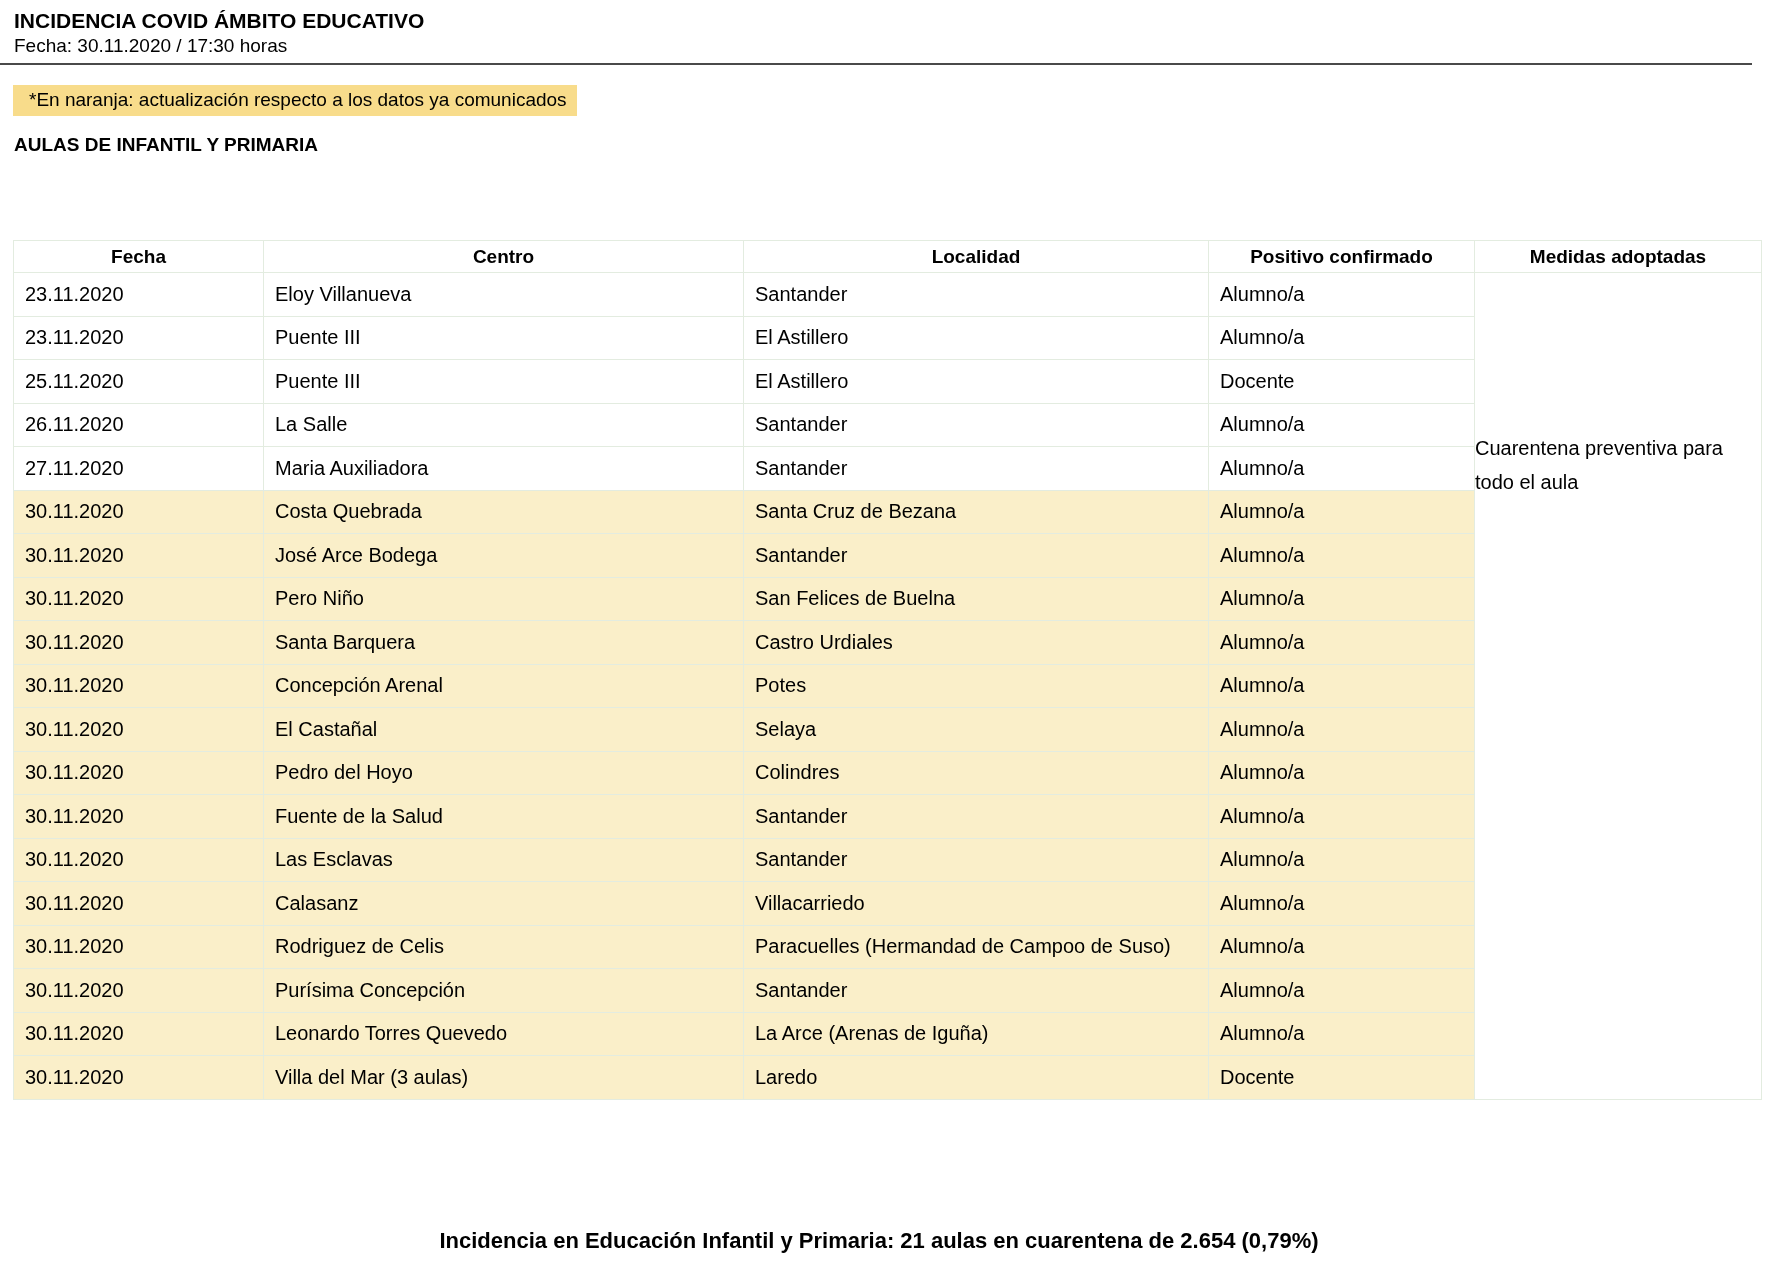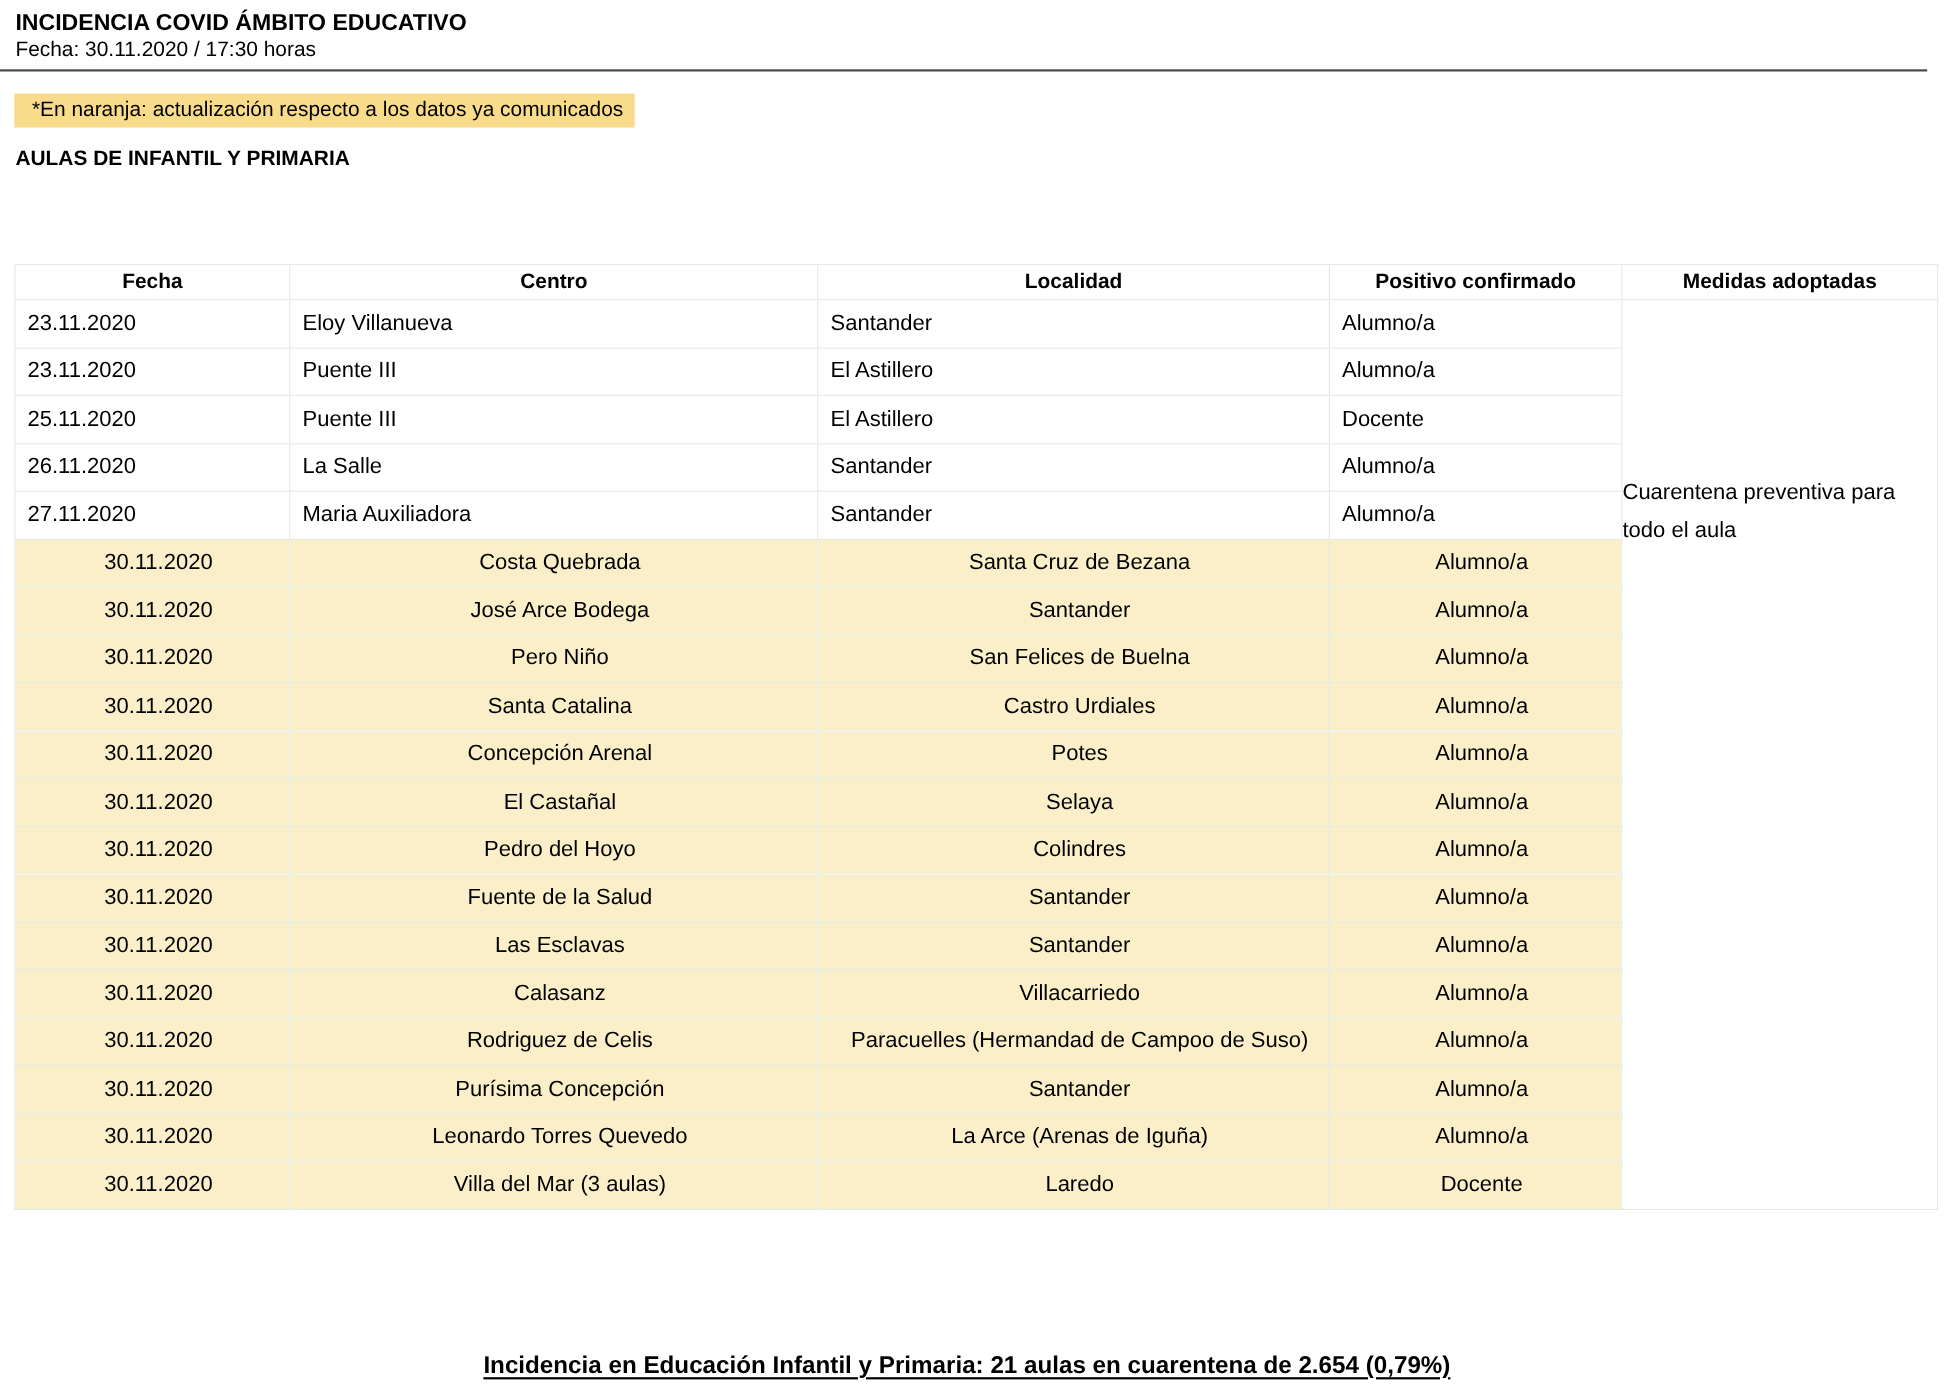--- a/index.html
+++ b/index.html
@@ -56,39 +56,38 @@
     background:#fff;
   }
   table.covid td{
     height:43.5px;
     padding-left:11px;
     text-align:left;vertical-align:middle;
     border:1px solid var(--table-border);
     background:#fff;
     overflow:hidden;white-space:nowrap;
   }
-  table.covid tr.hl td{background:var(--row-highlight);text-align:center;}
+  table.covid tr.hl td{background:var(--row-highlight);}
   table.covid td.medidas{
     background:#fff;
     vertical-align:top;
     padding:158px 10px 0 0;
     font-size:20px;
     line-height:34px;
     white-space:normal;
   }
   .others-note{
     position:absolute;top:1178px;left:14px;
     font-size:22px;font-style:italic;
     width:1750px;
   }
   .summary-line{
     position:absolute;top:1228px;left:0;width:1758px;
     text-align:center;
     font-size:22px;font-weight:bold;
-    text-decoration:underline;
     text-decoration-thickness:2px;
     text-underline-offset:4px;
   }
 </style>
 </head>
 <body>
 
 <div class="page">
 
   <div class="doc-title">INCIDENCIA COVID ÁMBITO EDUCATIVO</div>
@@ -161,21 +160,21 @@
           <td>Alumno/a</td>
         </tr>
         <tr class="hl">
           <td>30.11.2020</td>
           <td>Pero Niño</td>
           <td>San Felices de Buelna</td>
           <td>Alumno/a</td>
         </tr>
         <tr class="hl">
           <td>30.11.2020</td>
-          <td>Santa Catalina</td>
+          <td>Santa Barquera</td>
           <td>Castro Urdiales</td>
           <td>Alumno/a</td>
         </tr>
         <tr class="hl">
           <td>30.11.2020</td>
           <td>Concepción Arenal</td>
           <td>Potes</td>
           <td>Alumno/a</td>
         </tr>
         <tr class="hl">

